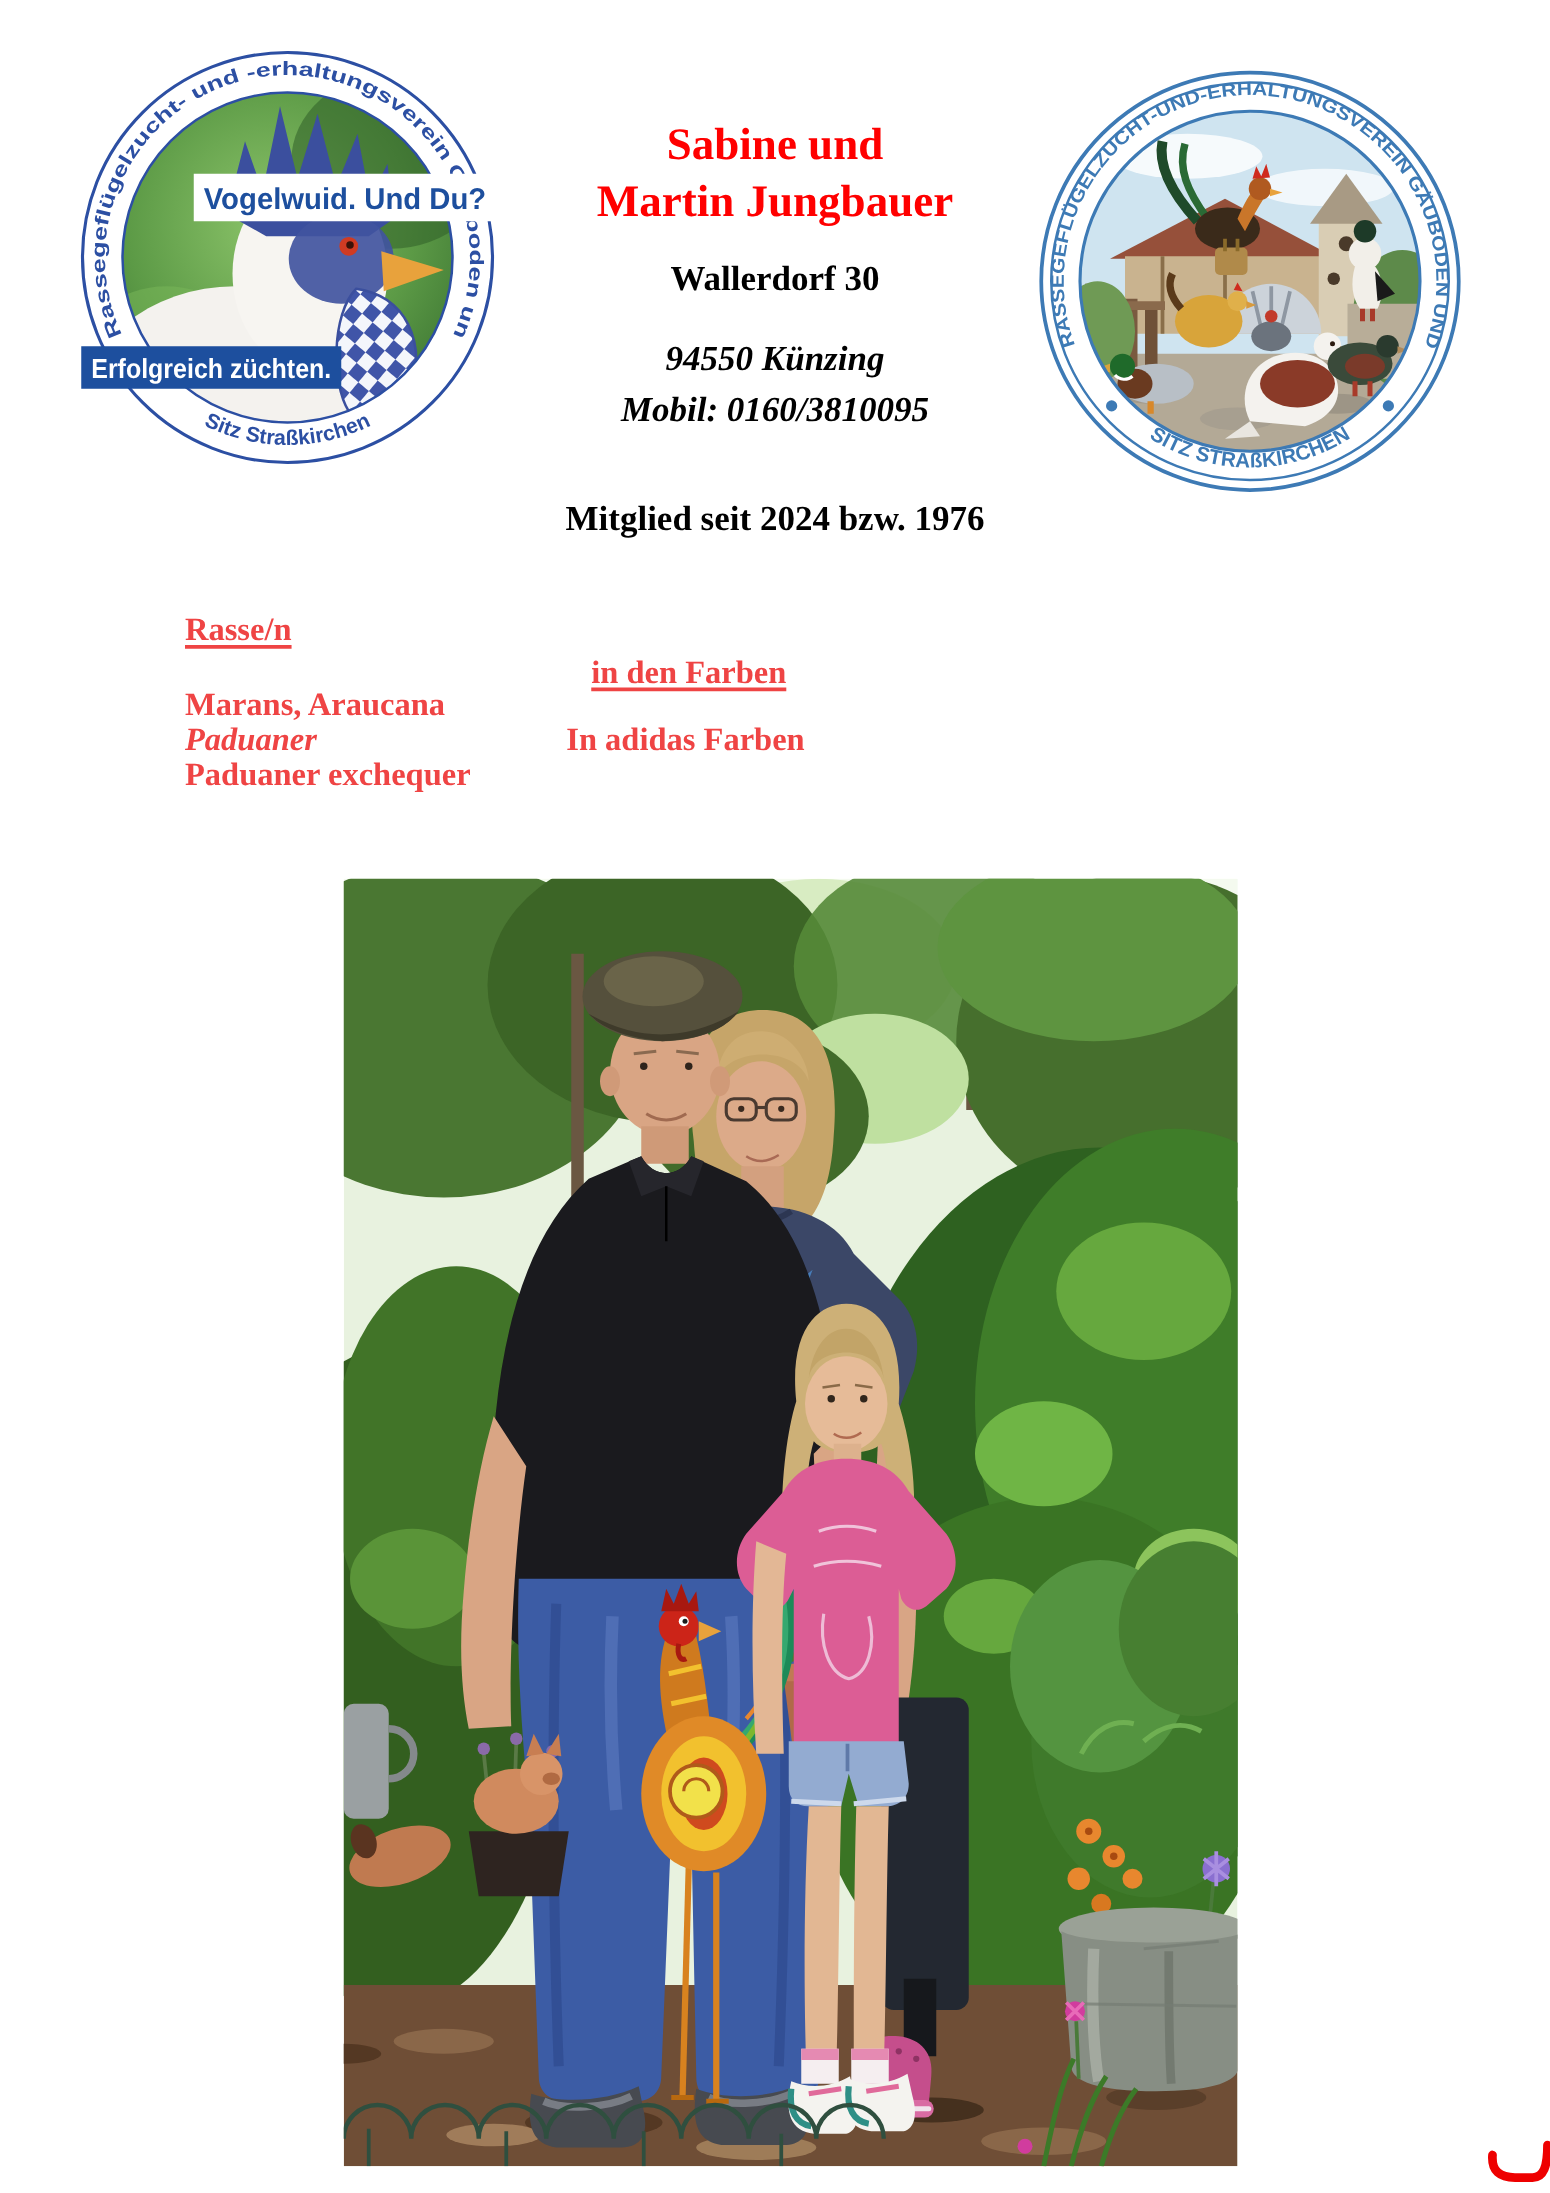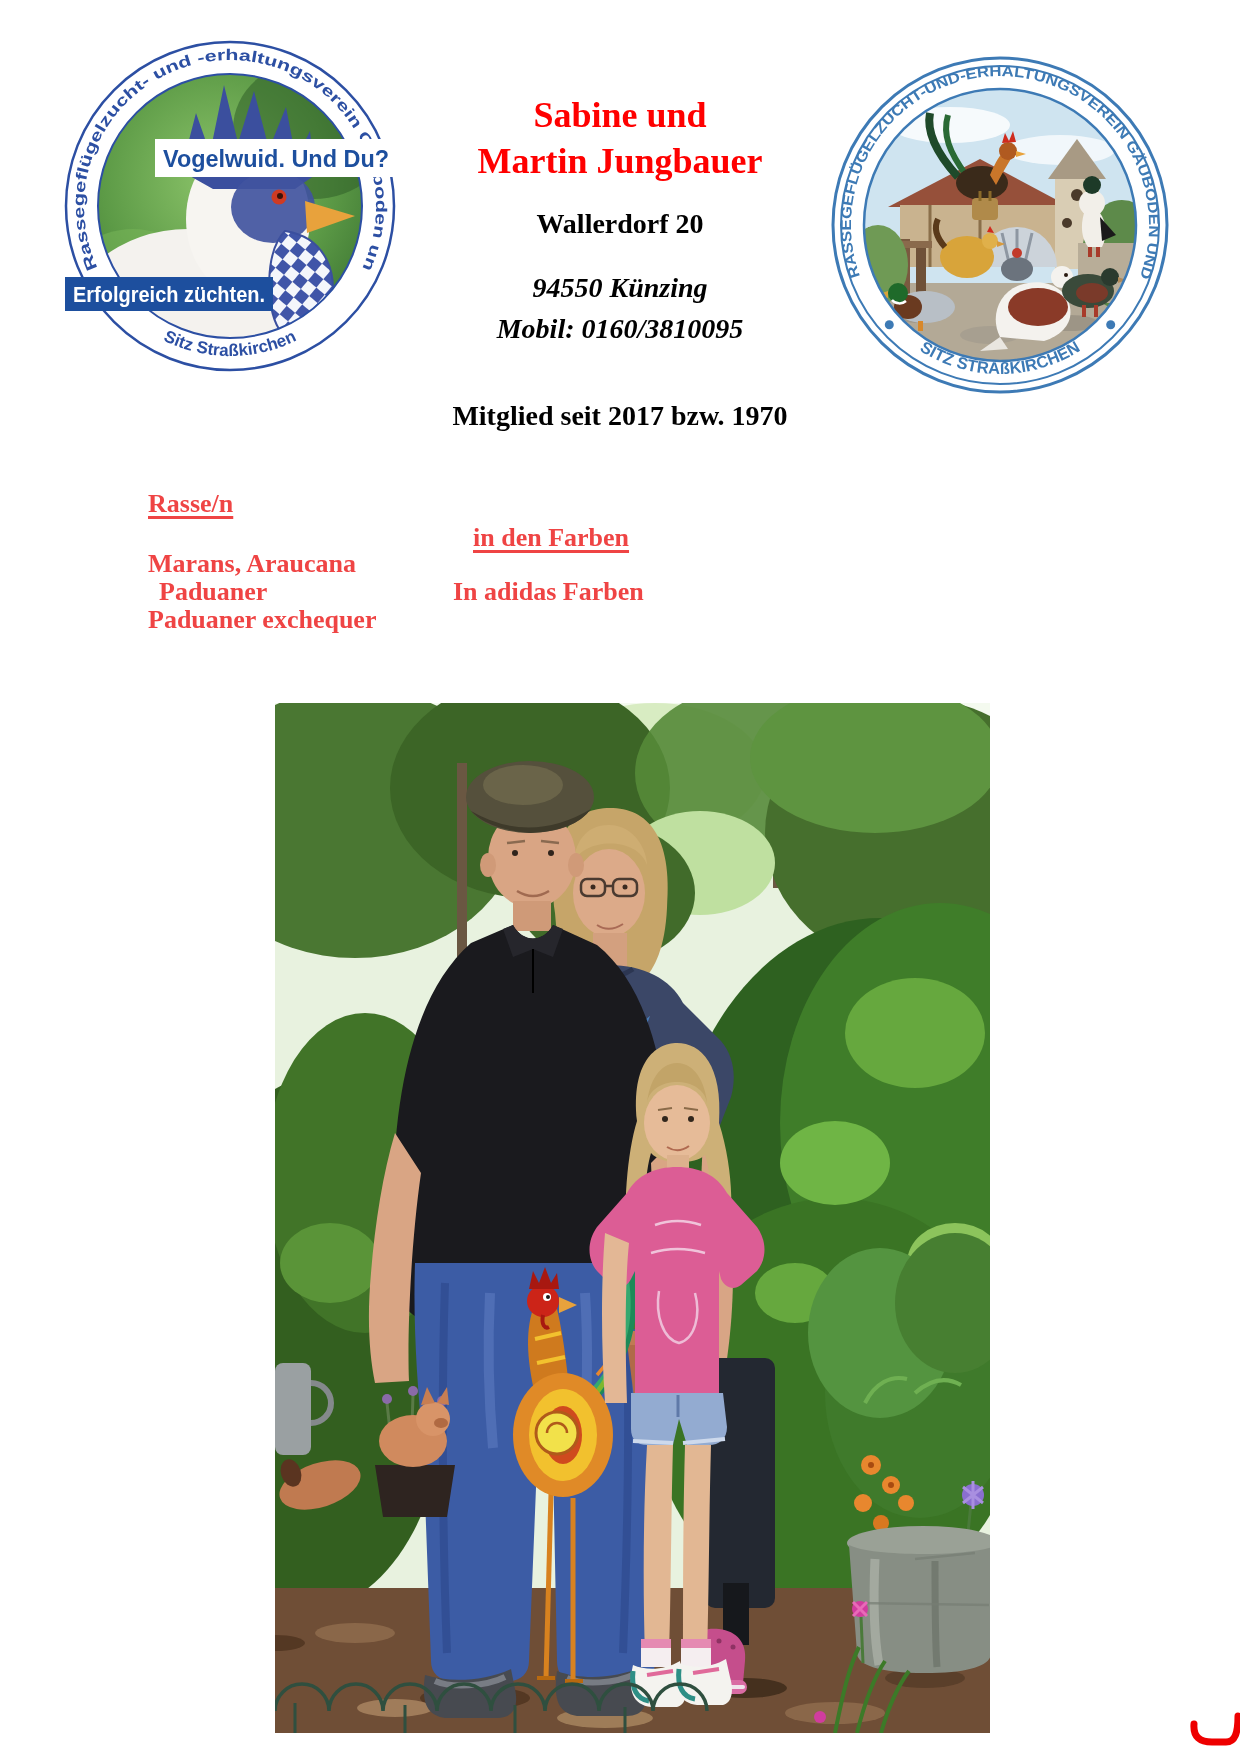--- a/index.html
+++ b/index.html
@@ -62,24 +62,24 @@
       <text x="213" y="128" font-size="24" font-weight="bold" fill="#1d4f9e" text-anchor="middle" textLength="226" lengthAdjust="spacingAndGlyphs">Vogelwuid. Und Du?</text>
     </g>
     <g>
       <rect x="2" y="238" width="208" height="34" fill="#1d4f9e"></rect>
       <text x="106" y="263" font-size="22" font-weight="bold" fill="#ffffff" text-anchor="middle" textLength="192" lengthAdjust="spacingAndGlyphs">Erfolgreich züchten.</text>
     </g>
   </svg>
 
   <div class="abs ctr t-title" style="top:142px;">Martin Jungbauer</div>
   <div class="abs ctr t-title" style="top:96px;">Sabine und</div>
-  <div class="abs ctr t-info" style="top:208px;">Wallerdorf 20</div>
+  <div class="abs ctr t-info" style="top:208px;">Wallerdorf 30</div>
   <div class="abs ctr t-info" style="top:272px;font-style:italic;">94550 Künzing</div>
   <div class="abs ctr t-info" style="top:313px;font-style:italic;">Mobil: 0160/3810095</div>
-  <div class="abs ctr t-info" style="top:400px;">Mitglied seit 2017 bzw. 1970</div>
+  <div class="abs ctr t-info" style="top:400px;">Mitglied seit 2024 bzw. 1976</div>
 
   <svg class="abs" style="left:830px;top:55px;" width="340" height="340" viewBox="0 0 340 340">
     <defs>
       <clipPath id="clipR">
           <circle cx="170" cy="170" r="136"></circle>
         </clipPath>
       <path id="arcRT" d="M 30 221 A 149 149 0 1 1 310 221" fill="none"></path>
       <path id="arcRB" d="M 86.7 293.5 A 149 149 0 0 0 253.3 293.5" fill="none"></path>
     </defs>
     <circle cx="170" cy="170" r="167" fill="#ffffff" stroke="#3d7ab5" stroke-width="3"></circle>
@@ -180,21 +180,21 @@
     </text>
     <circle cx="59.3" cy="269.7" r="4.5" fill="#3d7ab5"></circle>
     <circle cx="280.7" cy="269.7" r="4.5" fill="#3d7ab5"></circle>
   </svg>
 
   <div class="abs t-breed" style="left:148px;top:489px;">
     <span class="ul">Rasse/n</span></div>
   <div class="abs t-breed" style="left:453px;top:523px;margin-left:20px;">
     <span class="ul">in den Farben</span></div>
   <div class="abs t-breed" style="left:148px;top:549px;">Marans, Araucana</div>
-  <div class="abs t-breed" style="left:159px;top:577px;">Paduaner</div>
+  <div class="abs t-breed" style="left:148px;top:577px;font-style:italic;">Paduaner</div>
   <div class="abs t-breed" style="left:148px;top:605px;">Paduaner exchequer</div>
   <div class="abs t-breed" style="left:453px;top:577px;">In adidas Farben</div>
 
   <svg class="abs" style="left:275px;top:703px;" width="715" height="1030" viewBox="0 0 715 1030">
     <rect width="715" height="1030" fill="#e8f2df"></rect>
 
     <g>
       <rect y="0" width="715" height="140" fill="#f4faef"></rect>
       <ellipse cx="380" cy="70" rx="110" ry="70" fill="#d8ecc2"></ellipse>
       <ellipse cx="80" cy="120" rx="165" ry="135" fill="#4a7732"></ellipse>

